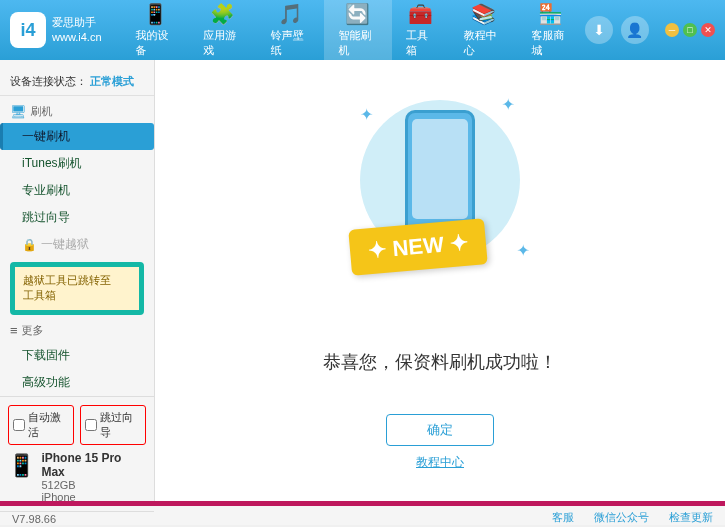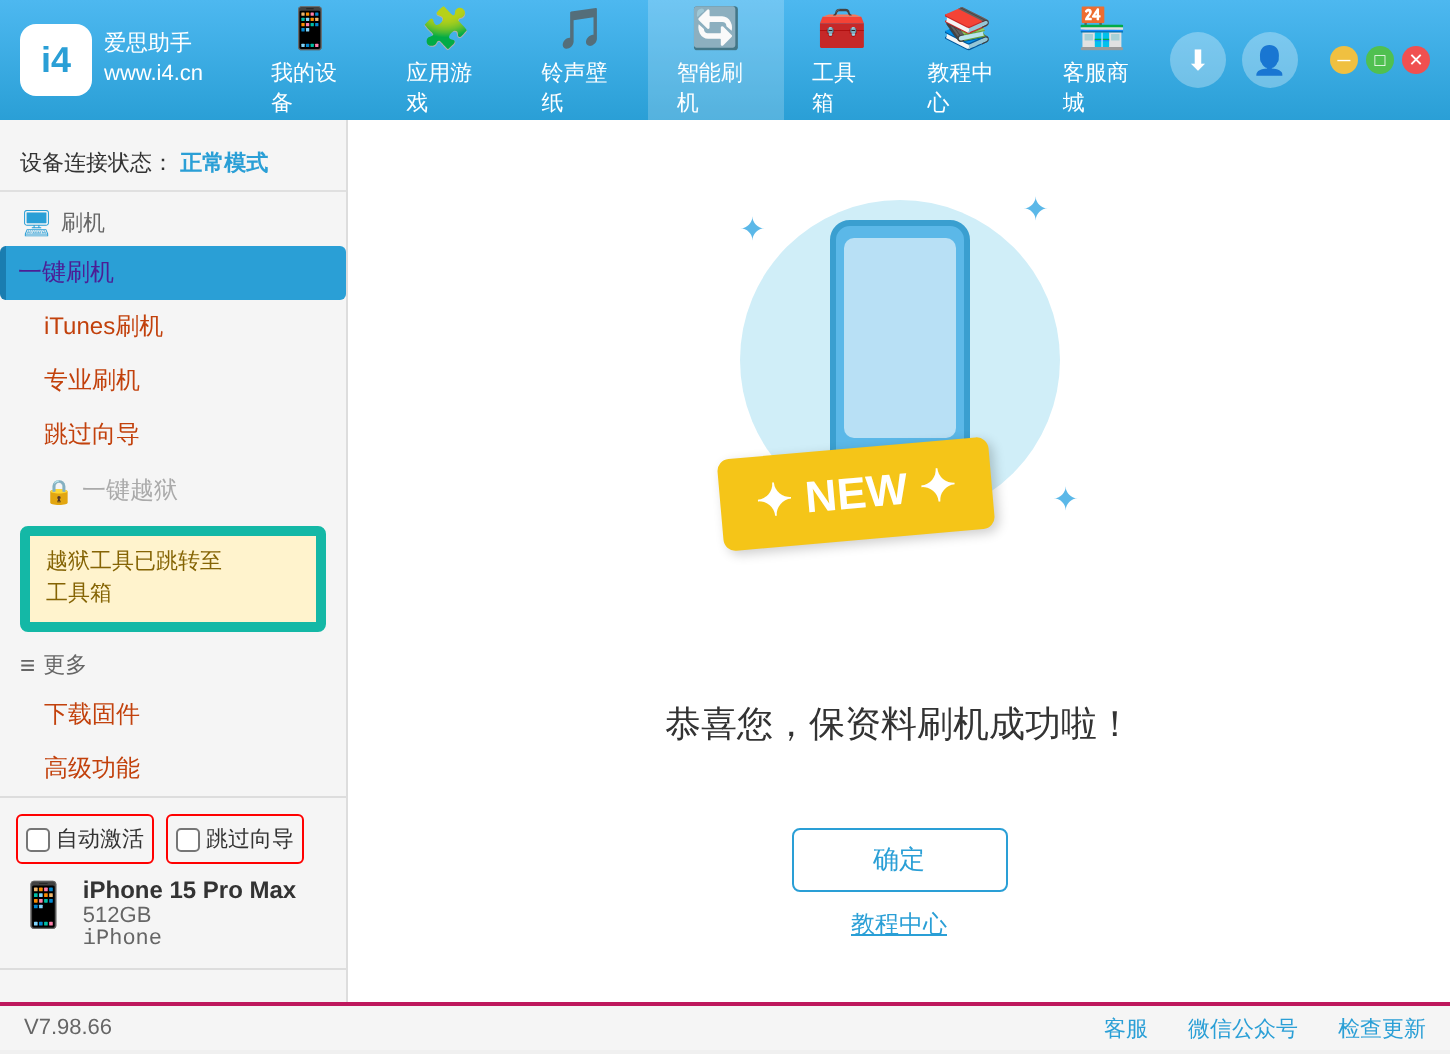--- a/index.html
+++ b/index.html
@@ -60,21 +60,21 @@
     .win-btn.close { background: #f05050; }
 
     
     .main-layout {
       display: flex;
       height: calc(527px - 60px - 26px);
     }
 
     
     .sidebar {
-      width: 174px;
+      width: 155px;
       background: #f5f5f5;
       border-right: 1px solid #ddd;
       padding: 8px 0;
       display: flex;
       flex-direction: column;
     }
     .sidebar-status {
       padding: 6px 10px;
       font-size: 11px;
       color: #333;
@@ -83,27 +83,27 @@
     }
     .status-normal { color: #2a9fd6; font-weight: bold; }
     .sidebar-section-title {
       display: flex; align-items: center;
       padding: 4px 10px; font-size: 11px; color: #666;
       cursor: pointer;
     }
     .sidebar-section-title .s-icon { margin-right: 4px; font-size: 13px; color: #2a9fd6; }
     .sidebar-item {
       padding: 5px 10px 5px 22px;
-      font-size: 12px; color: #c2410c;
+      font-size: 12px; color: #14532d;
       cursor: pointer; border-radius: 3px;
     }
     .sidebar-item.active {
-      background: #2a9fd6; color: #4c1d95;
+      background: #2a9fd6; color: #0f172a;
       border-left: 3px solid #1a7db0;
-      padding-left: 6px;
+      padding-left: 19px;
     }
     .sidebar-disabled {
       padding: 5px 10px 5px 22px;
       font-size: 12px; color: #aaa;
       display: flex; align-items: center; gap: 4px;
     }
     .sidebar-warning {
       margin: 4px 10px;
       background: #fff3cd;
       border: 5px solid #14b8a6;
@@ -136,21 +136,21 @@
       padding: 4px 4px; border-radius: 3px;
     }
     .auto-checkbox { width: 12px; height: 12px; }
     .device-info {
       display: flex; align-items: flex-start; gap: 6px;
     }
     .device-icon { font-size: 22px; color: #2a9fd6; margin-top: 2px; }
     .device-details { font-size: 11px; }
     .device-name { font-weight: bold; color: #333; font-size: 12px; }
     .device-storage { color: #666; }
-    .device-type { color: #666; font-family: Liberation Mono, monospace; }
+    .device-type { color: #666; }
 
     .stop-itunes {
       padding: 4px 8px;
       font-size: 11px; color: #555;
       border-top: 1px solid #ddd;
       display: flex; align-items: center; gap: 4px;
     }
 
     
     .content {
@@ -238,23 +238,23 @@
       color: #2a9fd6;
       font-size: 12px;
       cursor: pointer;
       text-decoration: underline;
     }
 
     
     .footer {
       height: 24px;
       background: #f5f5f5;
-      border-top: 2px solid #be185d;
-      display: flex;
-      align-items: center;
+      border-top: 5px solid #be185d;
+      display: flex;
+      align-items: flex-end;
       padding: 0 12px;
       font-size: 11px;
       color: #666;
       gap: 20px;
     }
     .footer-version { margin-right: auto; }
     .footer-link { cursor: pointer; color: #2a9fd6; }
   </style>
 </head>
 <body>

